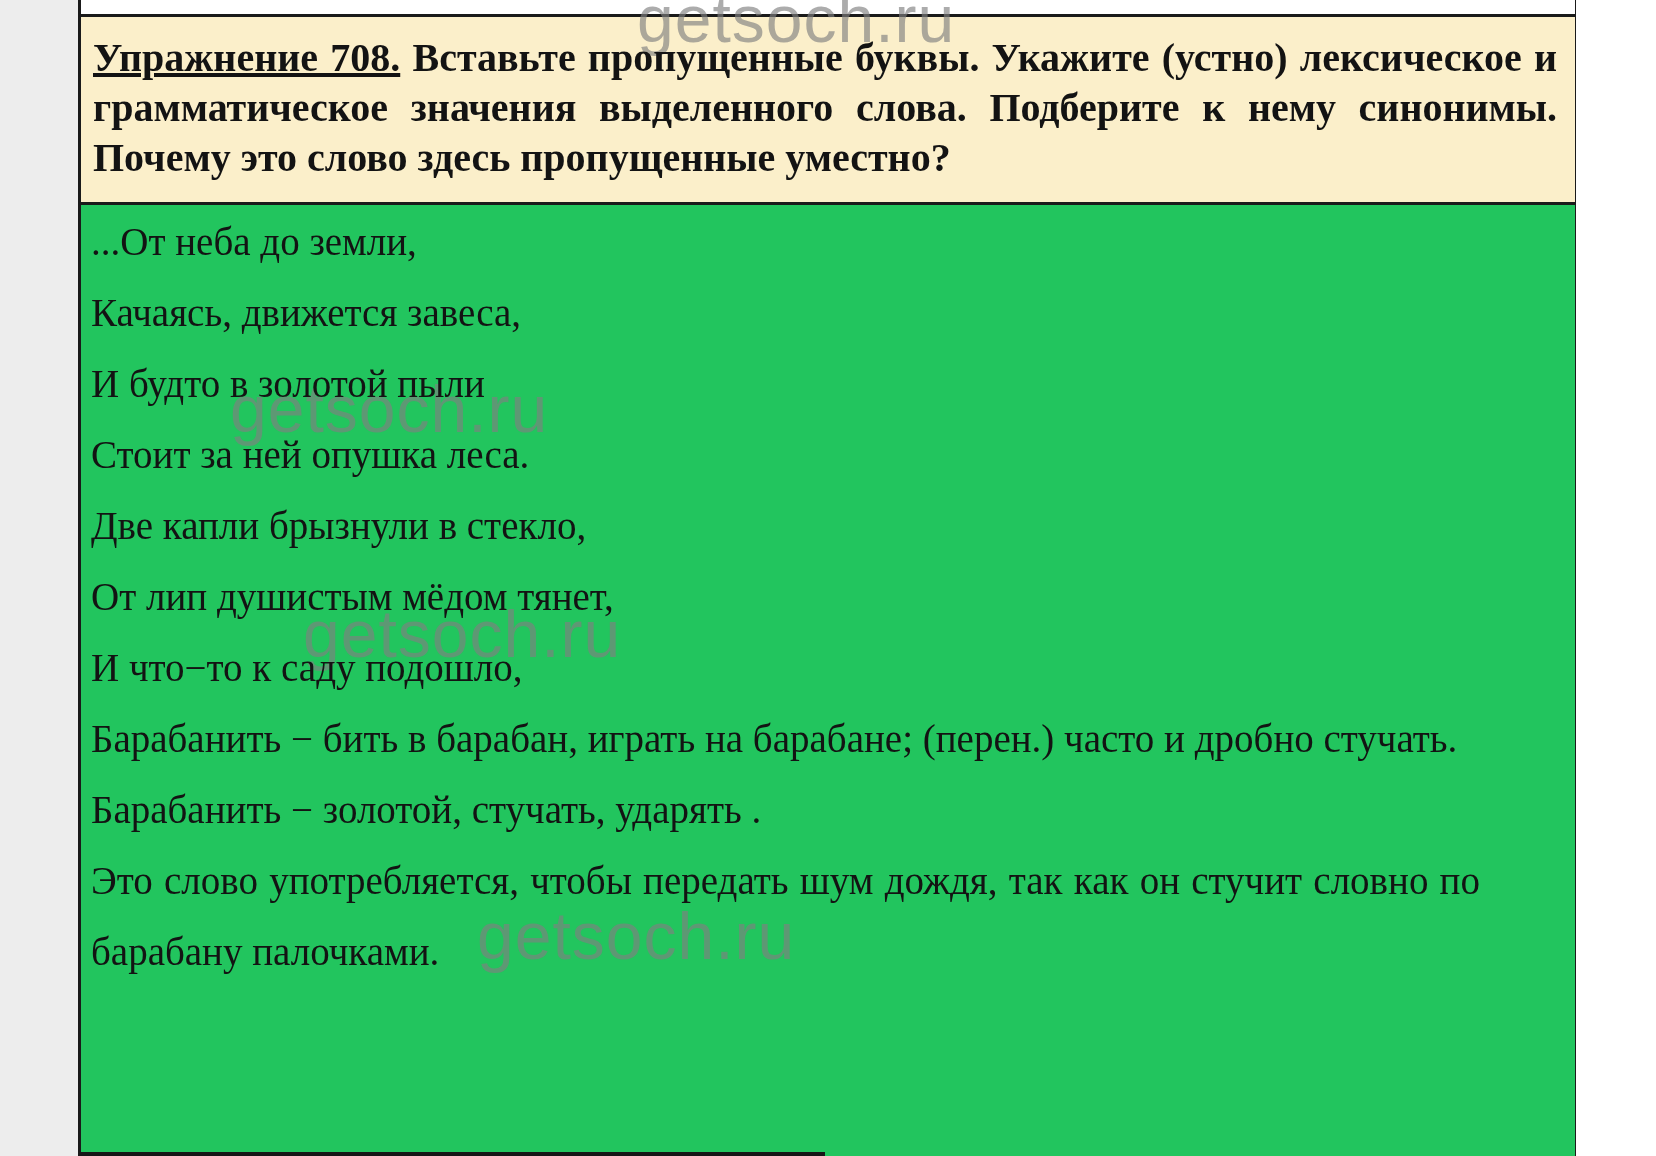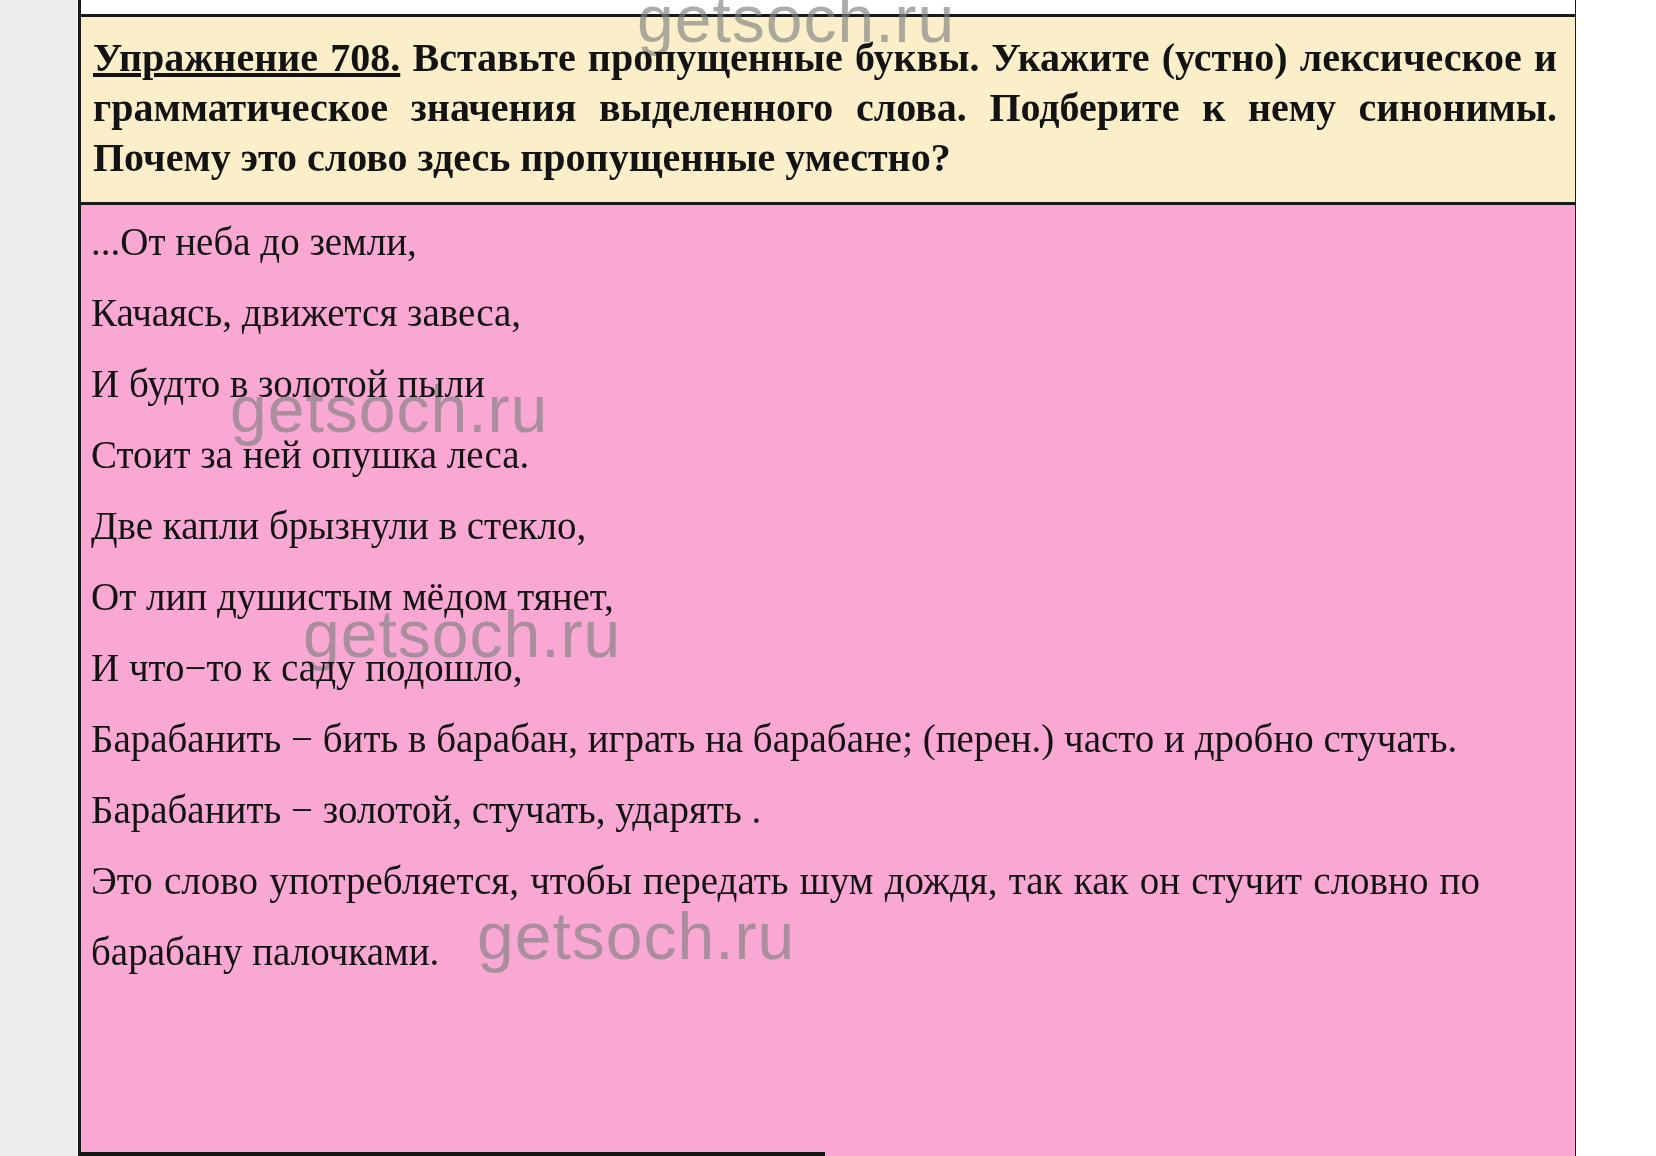--- a/index.html
+++ b/index.html
@@ -40,21 +40,21 @@
     border-top: 3px solid #1a1a1a;
     border-bottom: 3px solid #1a1a1a;
     padding: 16px 18px 19px 12px;
     font-weight: bold;
     font-size: 40px;
     line-height: 50px;
     flex: 0 0 auto;
   }
   .body-cell {
     box-sizing: border-box;
-    background: #f9a8d4;
+    background: #22c55e;
     flex: 1 1 auto;
     padding: 1px 95px 0 10px;
     font-size: 39px;
     line-height: 71px;
   }
   .tline {
     position: relative;
     z-index: 2;
     white-space: normal;
   }

